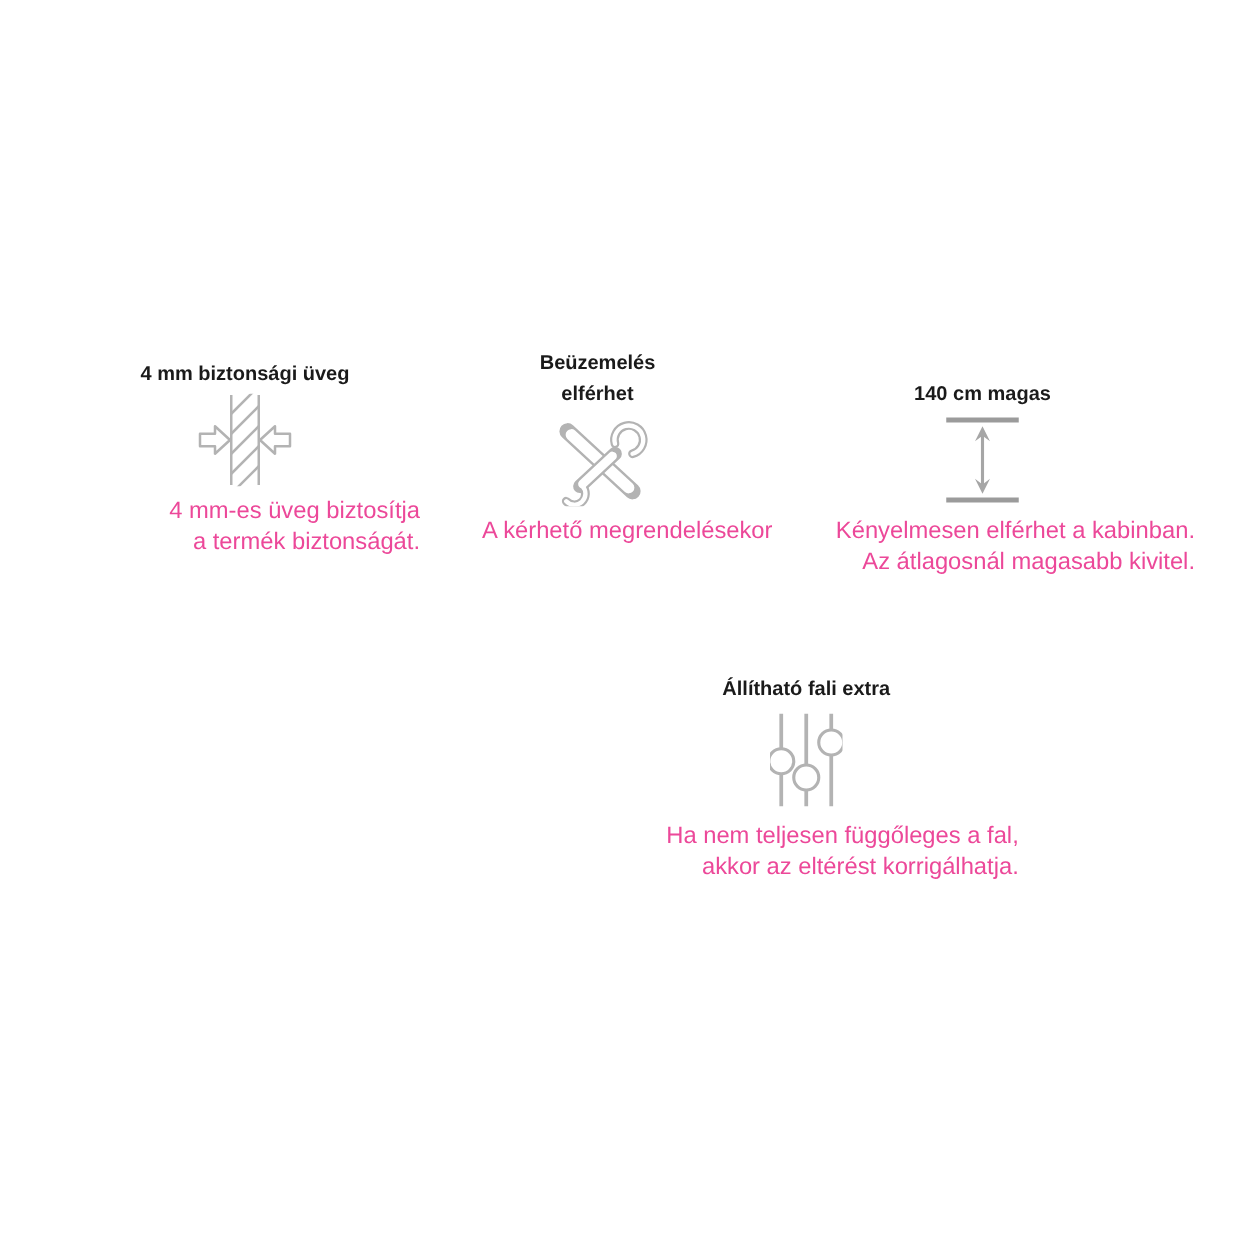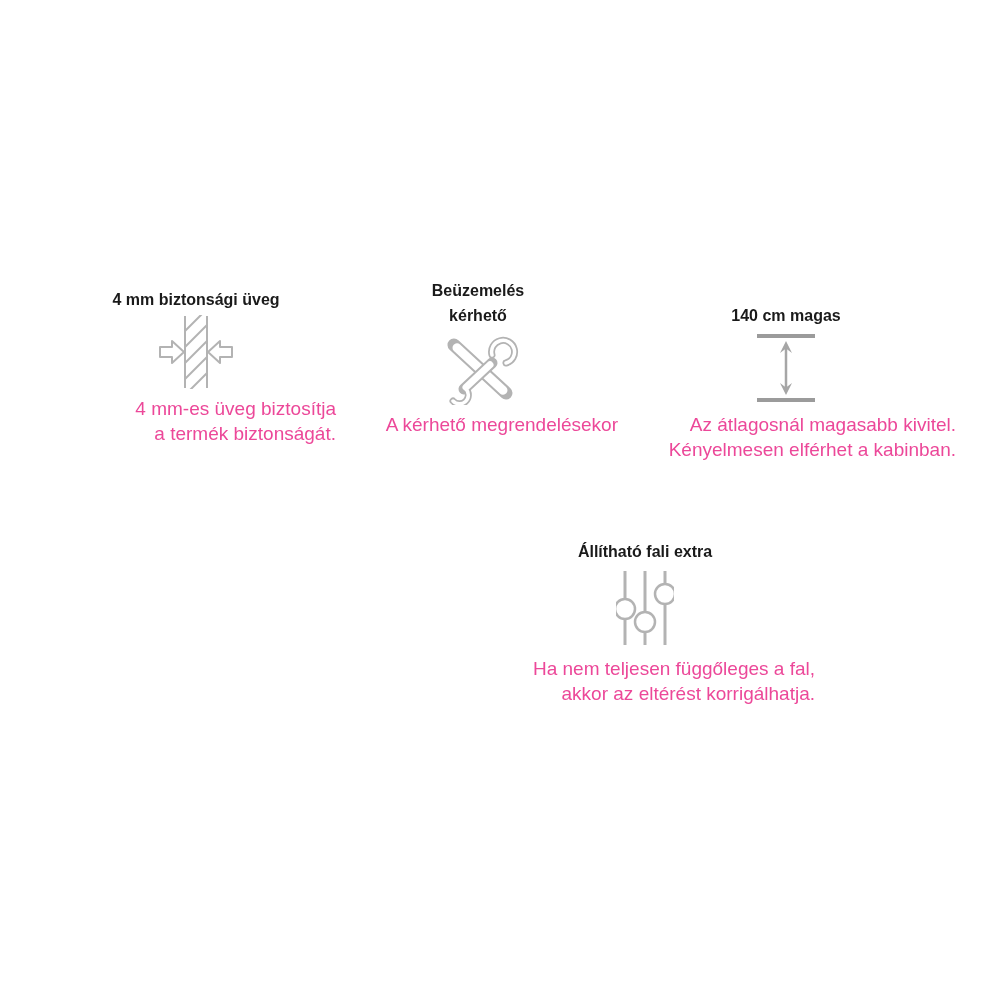--- a/index.html
+++ b/index.html
@@ -85,21 +85,21 @@
     </div>
     <p class="desc">
       <span>4 mm-es üveg biztosítja</span>
       <span>a termék biztonságát.</span>
     </p>
   </section>
 
   <section class="feature r1" id="f1">
     <h3 class="title">
       <span>Beüzemelés</span>
-      <span>kérhető</span>
+      <span>elférhet</span>
     </h3>
     <div class="iconbox">
       <svg width="92" height="74" viewBox="0 0 92 74">
         <g fill="none" stroke-linecap="round">
 
           <line x1="22" y1="14" x2="74" y2="62" stroke="#b3b3b3" stroke-width="13"></line>
           <line x1="25" y1="16.8" x2="71" y2="59.2" stroke="#ffffff" stroke-width="9"></line>
 
           <line x1="32" y1="58" x2="60" y2="32" stroke="#b3b3b3" stroke-width="11"></line>
           <path d="M34,58 A8.5,8.5 0 1 1 21,70" stroke="#b3b3b3" stroke-width="7"></path>
@@ -123,22 +123,22 @@
     <div class="iconbox">
       <svg width="68" height="72" viewBox="0 0 68 72">
         <line x1="5" y1="4" x2="63" y2="4" stroke="#9b9b9b" stroke-width="4"></line>
         <line x1="5" y1="68" x2="63" y2="68" stroke="#9b9b9b" stroke-width="4"></line>
         <line x1="34" y1="13" x2="34" y2="59" stroke="#a6a6a6" stroke-width="2.5"></line>
         <polygon points="34,9 28,21 34,16.5 40,21" fill="#a6a6a6"></polygon>
         <polygon points="34,63 28,51 34,55.5 40,51" fill="#a6a6a6"></polygon>
       </svg>
     </div>
     <p class="desc">
+      <span>Kényelmesen elférhet a kabinban.</span>
       <span>Az átlagosnál magasabb kivitel.</span>
-      <span>Kényelmesen elférhet a kabinban.</span>
     </p>
   </section>
 
 
   <section class="feature r2" id="f4">
     <h3 class="title">
       <span>Állítható fali extra</span>
     </h3>
     <div class="iconbox">
       <svg width="58" height="78" viewBox="0 0 58 78">

